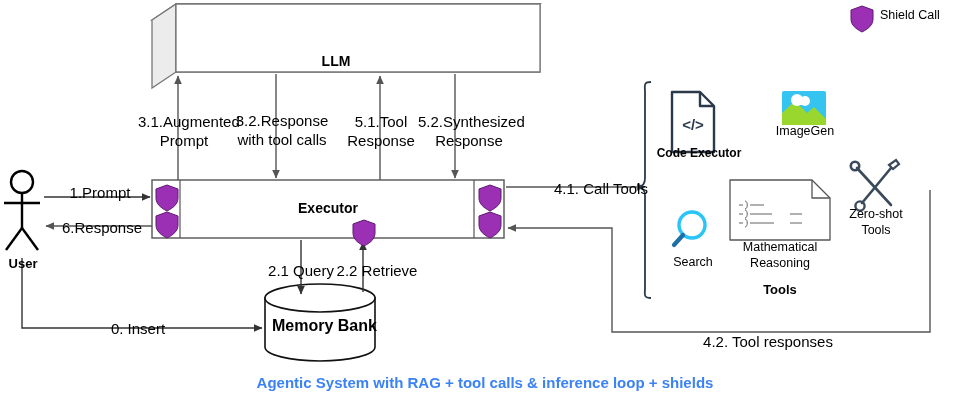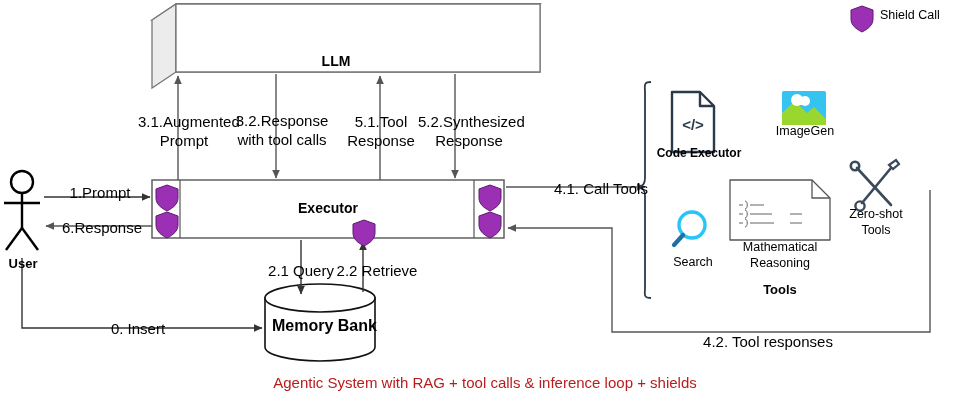--- a/index.html
+++ b/index.html
@@ -2,21 +2,21 @@
 <html><head>
 <meta charset="utf-8">
 <style>
   html,body{margin:0;padding:0;background:#ffffff;}
   body{width:970px;height:411px;position:relative;overflow:hidden;
        font-family:"Liberation Sans","DejaVu Sans",sans-serif;color:#000;}
   .lbl{position:absolute;font-size:15px;color:#000;line-height:1.25;text-align:center;white-space:pre;}
   .lbl-b{font-weight:bold;}
   svg{position:absolute;left:0;top:0;overflow:visible;}
   .cap{position:absolute;left:0;top:374px;width:970px;text-align:center;
-       font-size:15px;color:#b91c1c;}
+       font-size:15px;color:#3b82f6;font-weight:bold;}
 </style>
 </head>
 <body>
 
 <svg width="970" height="411">
   <defs>
     <marker id="arrHead" markerWidth="9" markerHeight="9" refX="8" refY="4.5" orient="auto" markerUnits="userSpaceOnUse">
       <path d="M0,0.7 L8.6,4.5 L0,8.3 z" fill="#333"></path>
     </marker>
     <marker id="arrHeadG" markerWidth="9" markerHeight="9" refX="8" refY="4.5" orient="auto" markerUnits="userSpaceOnUse">

